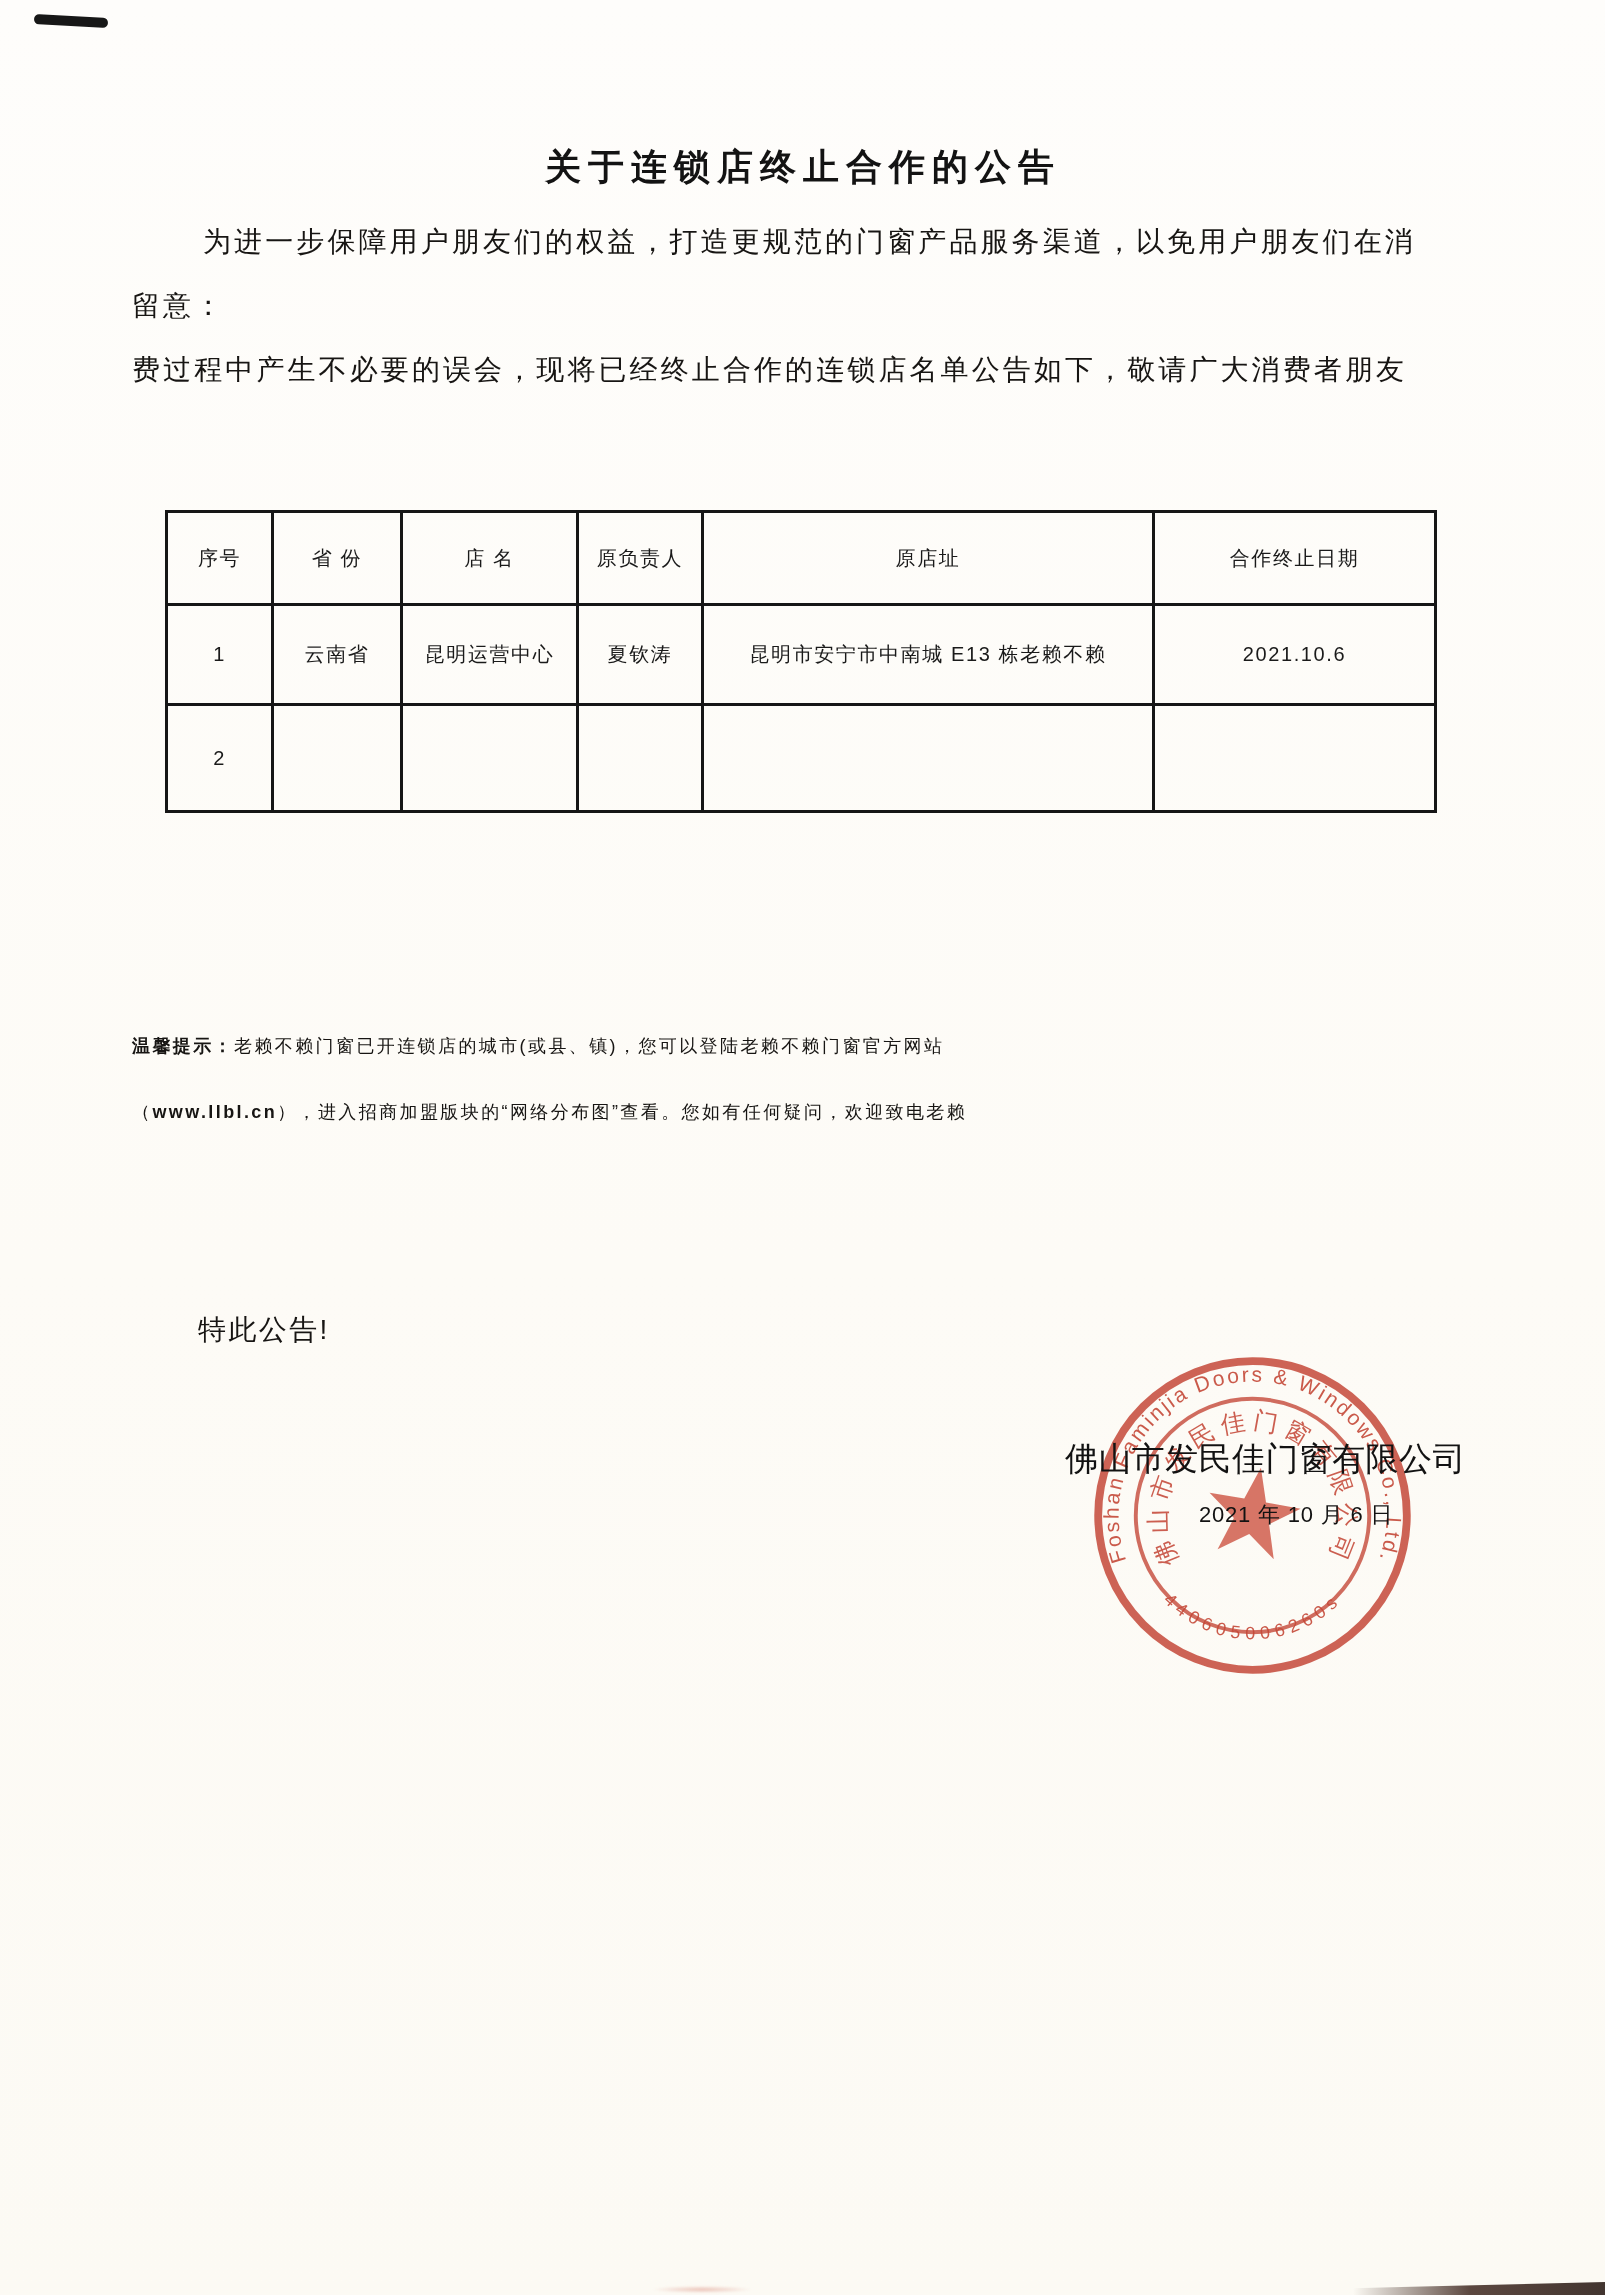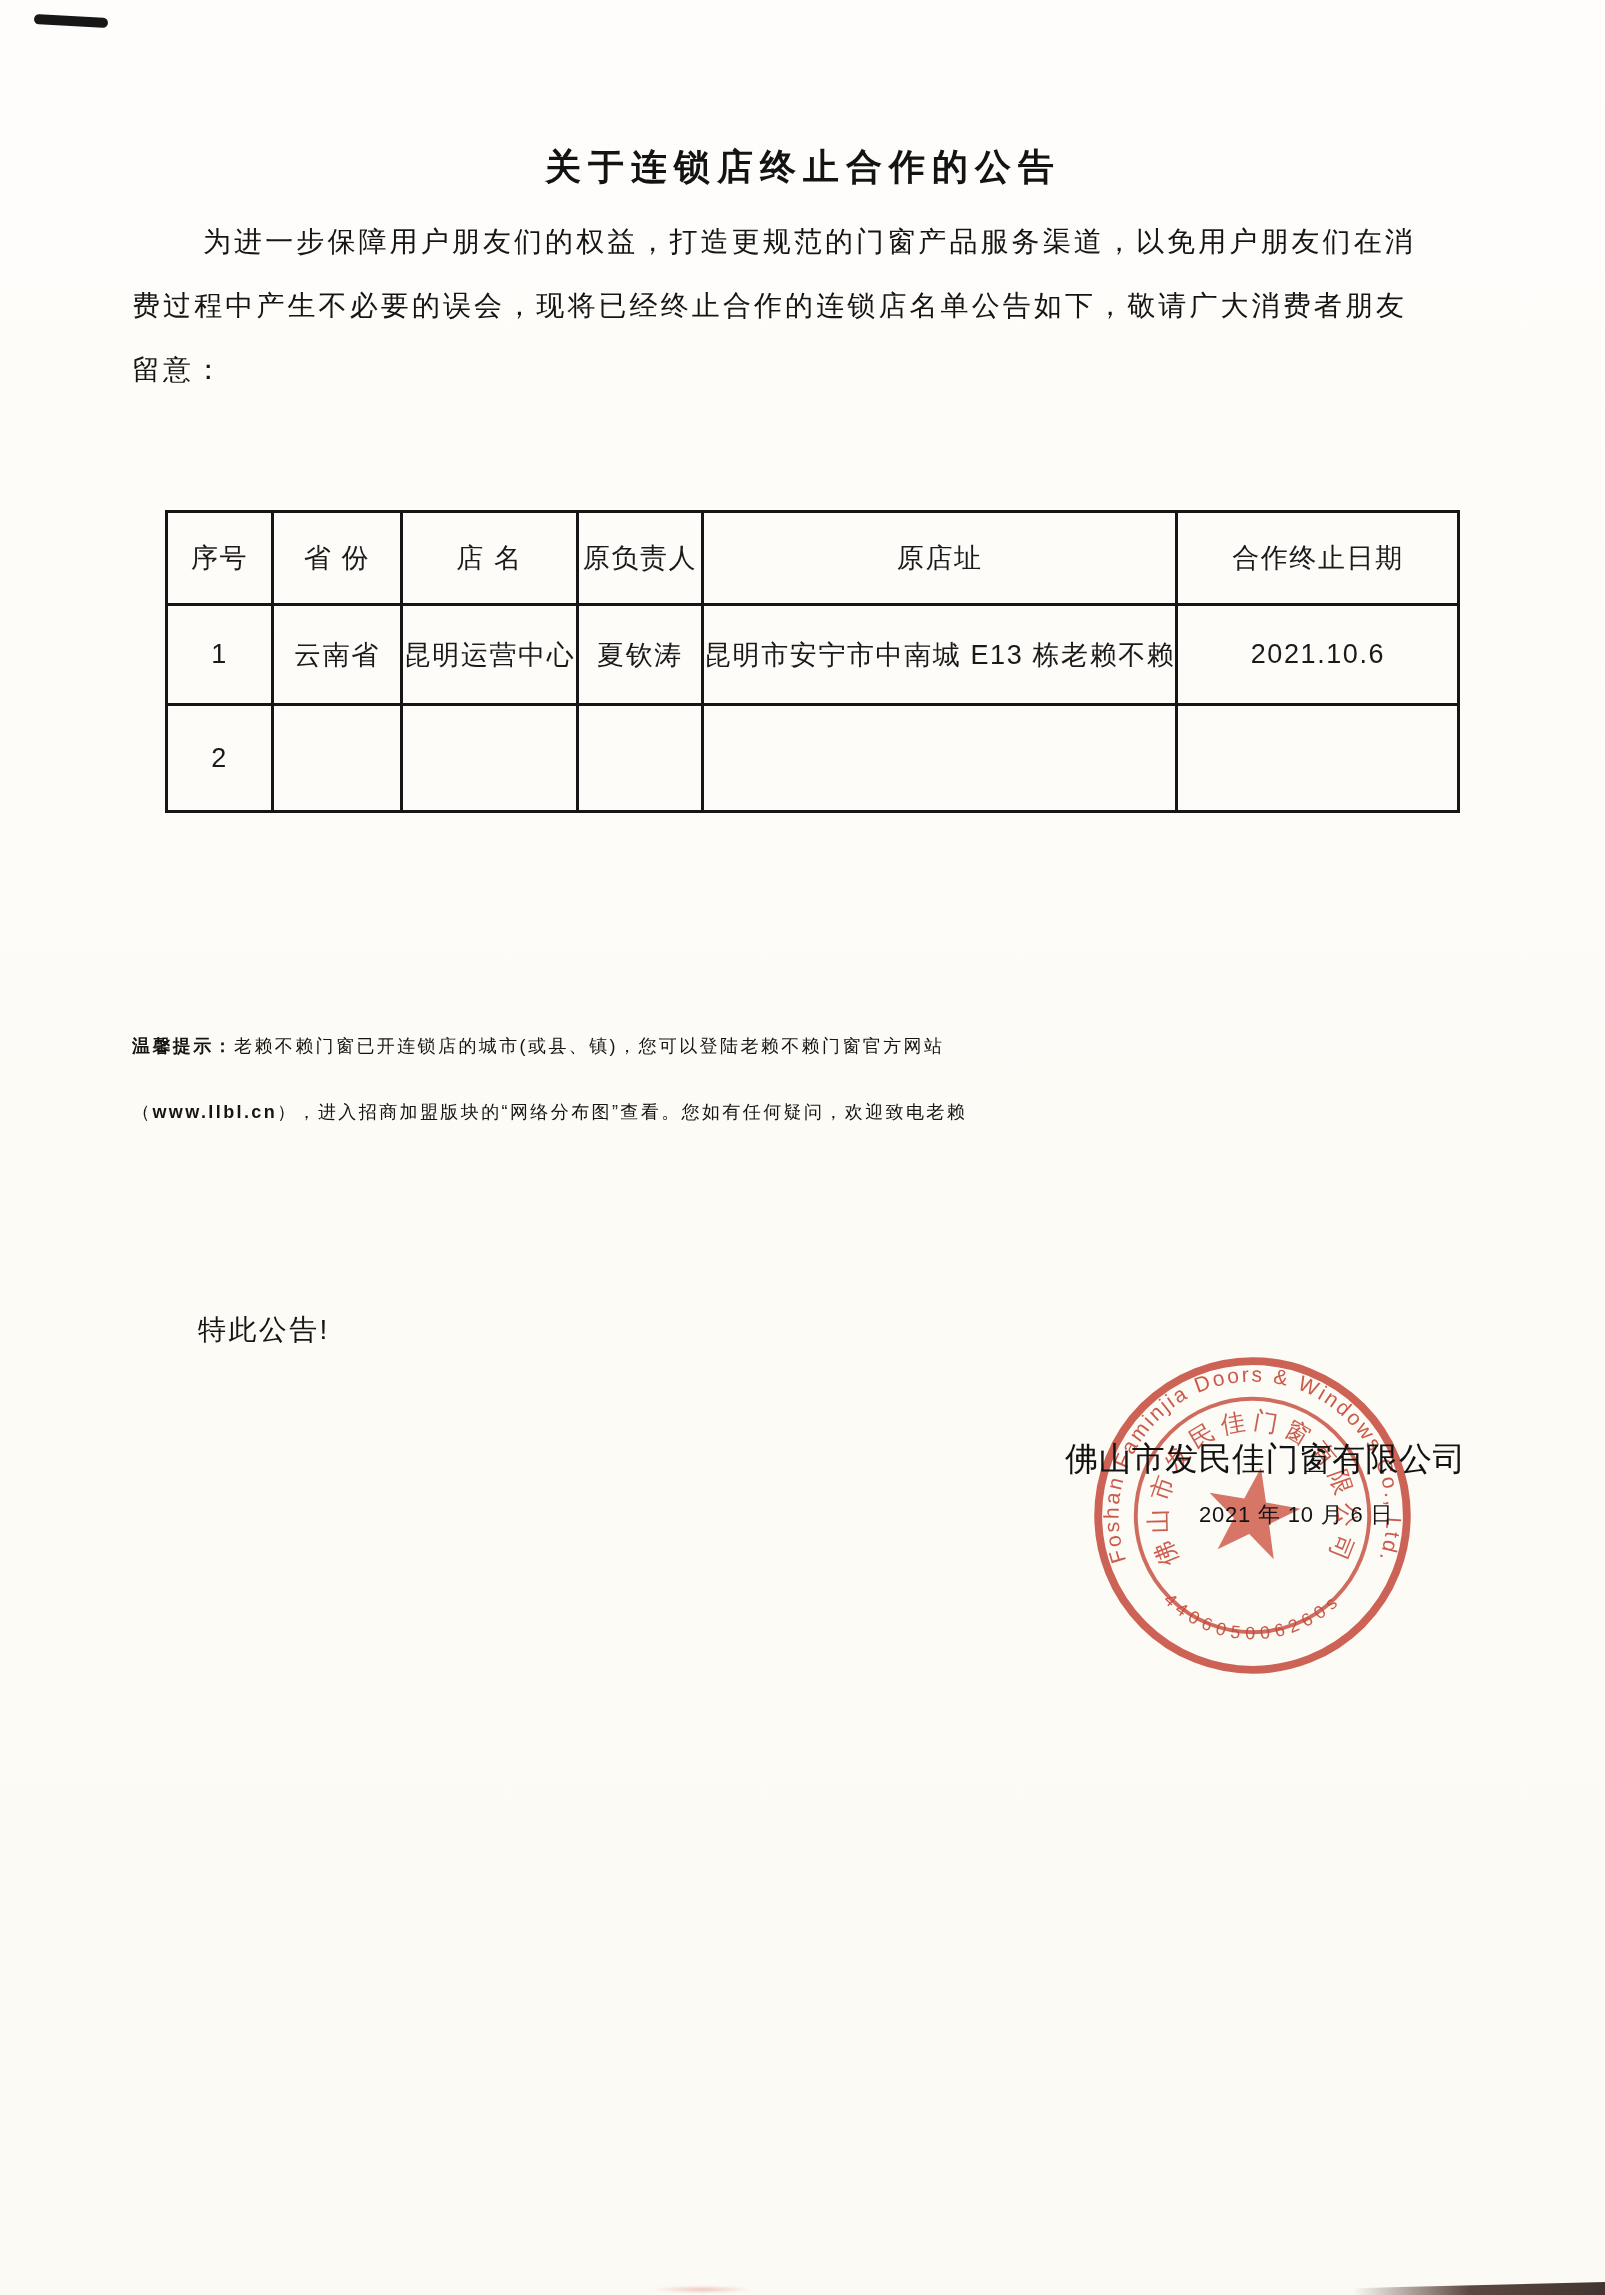--- a/index.html
+++ b/index.html
@@ -18,21 +18,21 @@
   }
   .intro { position:absolute; left:132px; top:210px; width:1317px;
     font-size:28px; letter-spacing:3.1px; }
   .intro .line { height:64px; line-height:64px; white-space:nowrap; }
   .intro .line.first { text-indent:71px; }
 
   .tbl { position:absolute; left:165px; top:510px; border-collapse:collapse;
     table-layout:fixed; }
   .tbl th,.tbl td {
     border:3.1px solid #161616; text-align:center; vertical-align:middle;
-    font-size:27px; font-weight:400; letter-spacing:1.6px; padding:0; color:#1a1a1a;
+    font-size:20px; font-weight:400; letter-spacing:1.6px; padding:0; color:#1a1a1a;
     overflow:hidden; white-space:nowrap;
   }
   .tbl tr.hdr  { height:93px; }
   .tbl tr.r1   { height:100px; }
   .tbl tr.r2   { height:107px; }
 
   .tip { position:absolute; left:132px; top:1013px; width:1333px;
     font-size:18px; letter-spacing:2.4px; }
   .tip .line { height:66px; line-height:66px; white-space:nowrap; }
   .bold { font-weight:700; }
@@ -66,22 +66,22 @@
 <body>
 
 <div class="page">
 
   <div class="corner-mark"></div>
 
   <div class="title">关于连锁店终止合作的公告</div>
 
   <div class="intro">
     <div class="line first">为进一步保障用户朋友们的权益，打造更规范的门窗产品服务渠道，以免用户朋友们在消</div>
+    <div class="line">留意：</div>
     <div class="line">费过程中产生不必要的误会，现将已经终止合作的连锁店名单公告如下，敬请广大消费者朋友</div>
-    <div class="line">留意：</div>
   </div>
 
   <table class="tbl">
     <colgroup>
       <col style="width:106px">
         <col style="width:129px">
         <col style="width:176px">
       <col style="width:125px">
         <col style="width:451px">
         <col style="width:282px">

